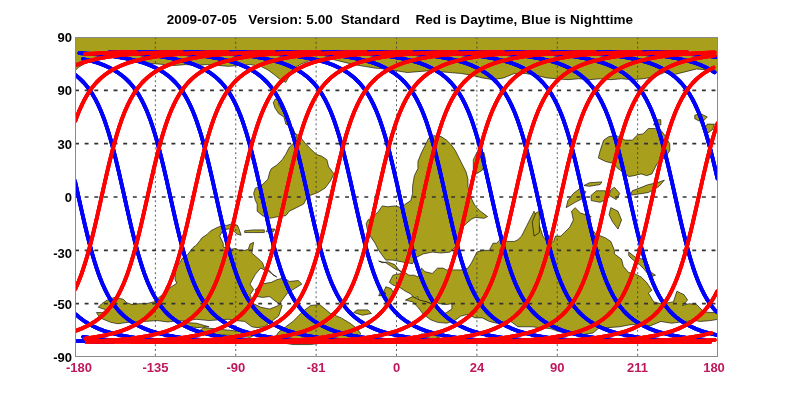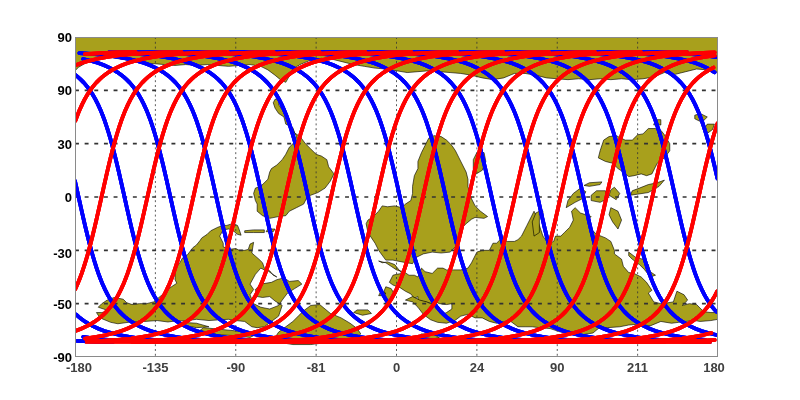--- a/index.html
+++ b/index.html
@@ -70,21 +70,21 @@
     font-weight: bold;
     color: #000000;
     transform: translateY(-50%);
   }
   .xtick-label {
     position: absolute;
     top: 0;
     font-family: "Liberation Sans", sans-serif;
     font-size: 13px;
     font-weight: bold;
-    color: #404040;
+    color: #be185d;
     transform: translateX(-50%);
     white-space: nowrap;
   }
   #ytick-layer {
     position: absolute;
     left: 0;
     top: 0;
     width: 72px;
     height: 400px;
   }
@@ -94,20 +94,21 @@
     top: 360px;
     width: 800px;
     height: 22px;
   }
 </style>
 </head>
 <body>
 
 <div id="figure">
 
+  <div id="plot-title">2009-07-05   Version: 5.00  Standard    Red is Daytime, Blue is Nighttime</div>
 
   <div id="plot-area">
 
     <svg id="map-svg" viewBox="-180 -90 360 180" preserveAspectRatio="none" xmlns="http://www.w3.org/2000/svg">
       <g id="land-group" fill="#a8a01c" stroke="#000000" stroke-width="0.35" stroke-linejoin="round">
 
         <path d="M -168,65 L -166,68 L -160,70.5 L -156,71.3 L -148,70.2 L -141,70 L -134,69.5
                  L -128,70.3 L -124,69.8 L -117,69.5 L -112,68.8 L -105,69.5 L -98,69 L -94,68.8
                  L -90,69.5 L -85,70 L -81,73 L -78,73.5 L -74,73 L -70,70 L -66,67 L -64,61
                  L -68,58.5 L -71,56 L -75,56.5 L -78,56 L -79,52 L -76,49 L -70,48 L -67,46.5

